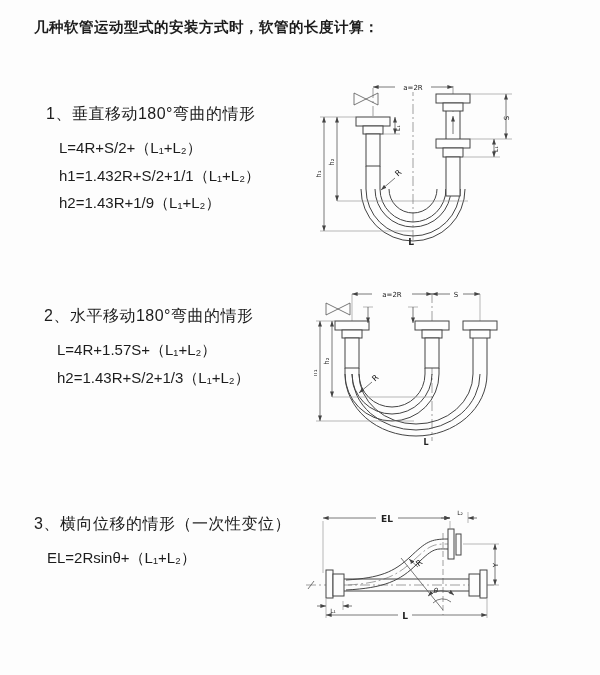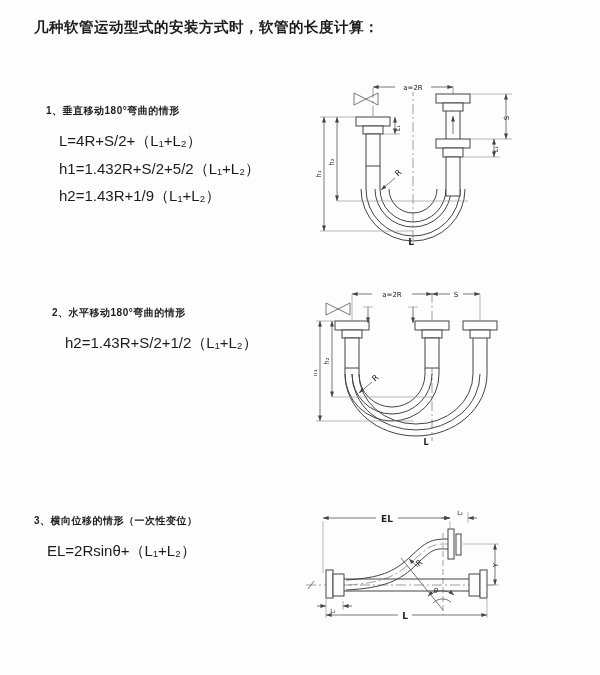--- a/index.html
+++ b/index.html
@@ -1,50 +1,51 @@
 <!DOCTYPE html>
 <html><head>
 <meta charset="utf-8">
 <style>
   html,body{margin:0;padding:0;}
   body{width:600px;height:675px;background:#fdfdfd;font-family:"Liberation Sans",sans-serif;color:#1c1c1c;}
   #page{position:relative;width:600px;height:675px;overflow:hidden;}
   .title{position:absolute;left:34px;top:18px;font-size:14.5px;font-weight:700;letter-spacing:.5px;}
   .section{position:absolute;}
-  .sec-head{font-size:10px;font-weight:700;letter-spacing:.5px;margin-bottom:9px;}
+  .sec-head{font-size:16px;font-weight:400;letter-spacing:.5px;margin-bottom:9px;}
   .formula{font-size:15px;font-weight:500;margin-left:13px;line-height:27.5px;white-space:nowrap;}
   #s1{left:46px;top:104px;}
-  #s2{left:52px;top:306px;}
+  #s2{left:44px;top:306px;}
   #s3{left:34px;top:514px;}
   .dwg{position:absolute;}
   svg text{font-family:"DejaVu Sans",sans-serif;fill:#222;}
   .ln{stroke:#444;stroke-width:1;fill:none;}
   .fit{stroke:#444;stroke-width:1;fill:#fdfdfd;}
   .dim{stroke:#555;stroke-width:.8;fill:none;}
   .x{stroke:#8a8a8a;stroke-width:.6;fill:none;}
   .cl{stroke:#777;stroke-width:.7;fill:none;stroke-dasharray:10 3 2 3;}
   .bg{fill:#fdfdfd;stroke:none;}
 </style>
 </head>
 <body>
 
 <div id="page">
 
   <div class="title">几种软管运动型式的安装方式时，软管的长度计算：</div>
 
   <div class="section" id="s1">
     <div class="sec-head">1、垂直移动180°弯曲的情形</div>
     <div class="formula">L=4R+S/2+（L₁+L₂）</div>
-    <div class="formula">h1=1.432R+S/2+5/2（L₁+L₂）</div>
+    <div class="formula">h1=1.432R+S/2+1/1（L₁+L₂）</div>
     <div class="formula">h2=1.43R+1/9（L₁+L₂）</div>
   </div>
 
   <div class="section" id="s2">
     <div class="sec-head">2、水平移动180°弯曲的情形</div>
-    <div class="formula">h2=1.43R+S/2+1/2（L₁+L₂）</div>
+    <div class="formula">L=4R+1.57S+（L₁+L₂）</div>
+    <div class="formula">h2=1.43R+S/2+1/3（L₁+L₂）</div>
   </div>
 
   <div class="section" id="s3">
     <div class="sec-head">3、横向位移的情形（一次性变位）</div>
     <div class="formula">EL=2Rsinθ+（L₁+L₂）</div>
   </div>
 
   <svg class="dwg" style="left:316px;top:74px" width="220" height="180" viewBox="0 0 220 180">
     <defs>
       <marker id="m1" markerWidth="7" markerHeight="5" refX="7" refY="2.5" orient="auto-start-reverse">

